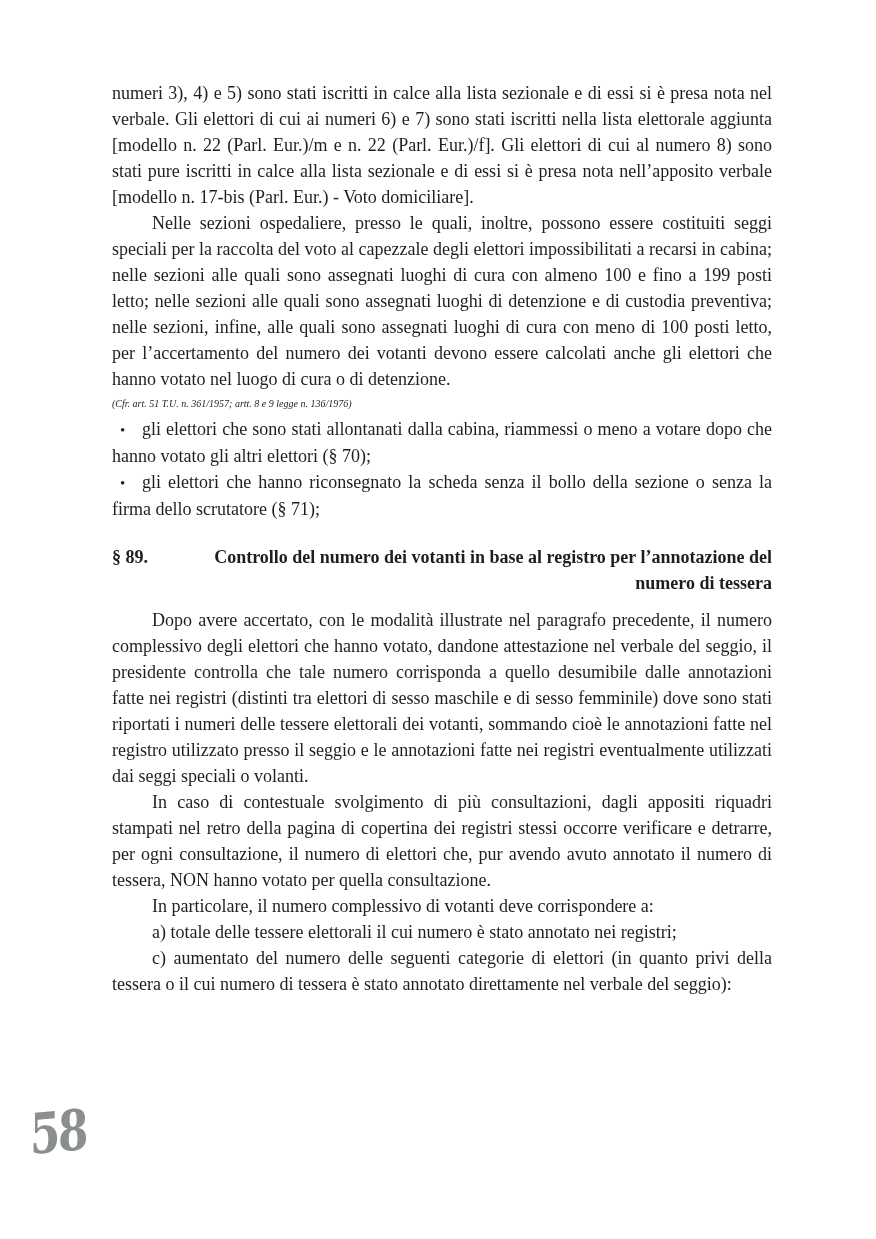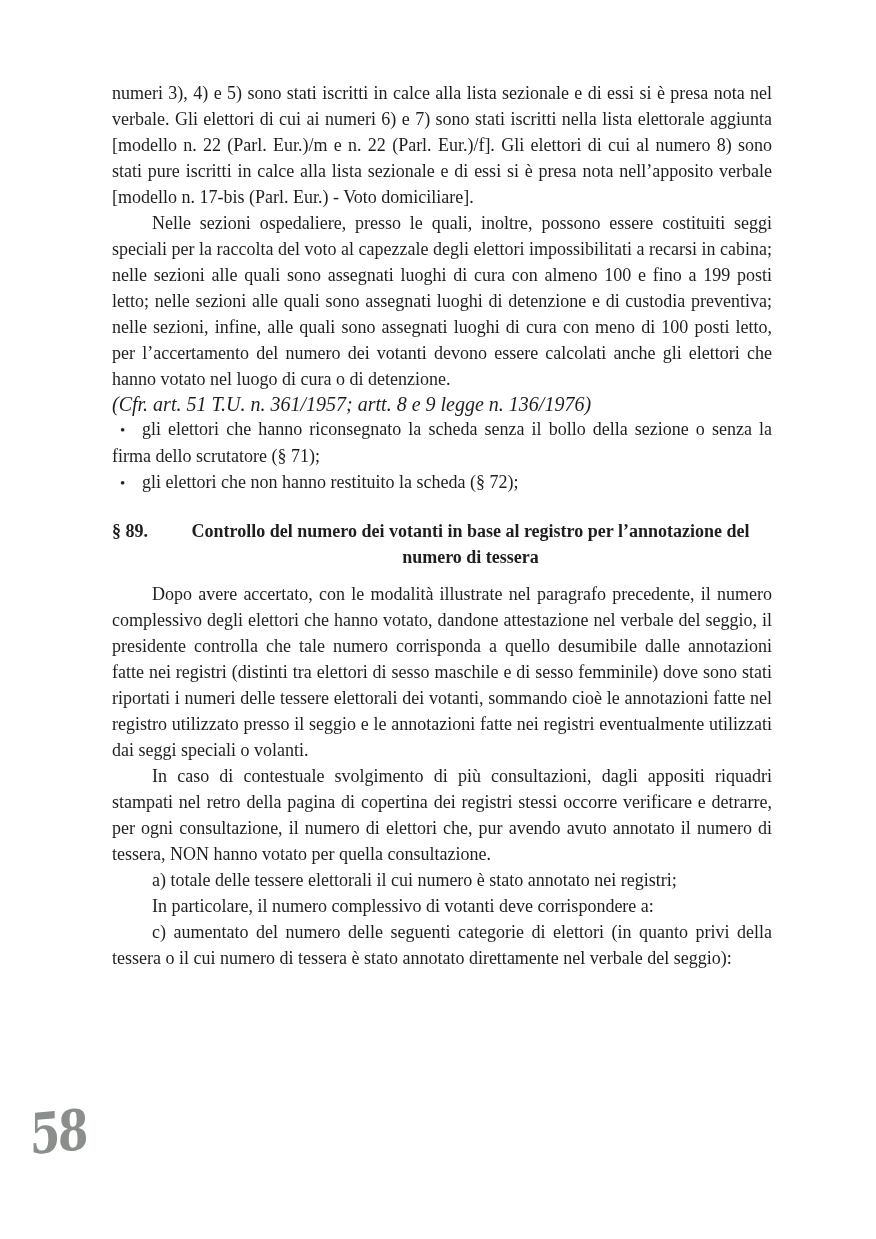--- a/index.html
+++ b/index.html
@@ -23,37 +23,37 @@
     width: 660px;
     font-size: 18px;
     line-height: 26px;
     text-align: justify;
     font-family: Liberation Serif, serif;
   }
   .content p { margin: 0; }
   .indent { text-indent: 40px; }
   .citation {
     font-style: italic;
-    font-size: 20px;
+    font-size: 10px;
     line-height: 24px;
     text-align: left;
   }
   .bullet-item .bullet {
     display: inline-block;
     width: 30px;
     text-indent: 8px;
     font-size: 15px;
   }
   .heading {
     font-weight: bold;
     position: relative;
     padding-left: 57px;
     margin-top: 22px !important;
     margin-bottom: 11px !important;
-    text-align: center;
+    text-align: right;
   }
   .heading .sec-num {
     position: absolute;
     left: 0;
     top: 0;
   }
   .page-number {
     position: absolute;
     left: 30px;
     top: 1104px;
@@ -78,31 +78,31 @@
 
     <p>numeri 3), 4) e 5) sono stati iscritti in calce alla lista sezionale e di essi si è presa nota nel verbale. Gli elettori di cui ai numeri 6) e 7) sono stati iscritti nella lista elettorale aggiunta [modello n. 22 (Parl. Eur.)/m e n. 22 (Parl. Eur.)/f]. Gli elettori di cui al numero 8) sono stati pure iscritti in calce alla lista sezionale e di essi si è presa nota nell’apposito verbale [modello n. 17-bis (Parl. Eur.) - Voto domiciliare].</p>
 
     <p class="indent">Nelle sezioni ospedaliere, presso le quali, inoltre, possono essere costituiti seggi speciali per la raccolta del voto al capezzale degli elettori impossibilitati a recarsi in cabina; nelle sezioni alle quali sono assegnati luoghi di cura con almeno 100 e fino a 199 posti letto; nelle sezioni alle quali sono assegnati luoghi di detenzione e di custodia preventiva; nelle sezioni, infine, alle quali sono assegnati luoghi di cura con meno di 100 posti letto, per l’accertamento del numero dei votanti devono essere calcolati anche gli elettori che hanno votato nel luogo di cura o di detenzione.</p>
 
 
     <p class="citation">(Cfr. art. 51 T.U. n. 361/1957; artt. 8 e 9 legge n. 136/1976)</p>
 
 
     <div>
+      <p class="bullet-item"><span class="bullet">•</span><span>gli elettori che sono stati allontanati dalla cabina, riammessi o meno a votare dopo che hanno votato gli altri elettori (§ 70);</span></p>
       <p class="bullet-item"><span class="bullet">•</span><span>gli elettori che hanno riconsegnato la scheda senza il bollo della sezione o senza la firma dello scrutatore (§ 71);</span></p>
-      <p class="bullet-item"><span class="bullet">•</span><span>gli elettori che non hanno restituito la scheda (§ 72);</span></p>
     </div>
 
     <p class="heading"><span class="sec-num">§ 89.</span><span>Controllo del numero dei votanti in base al registro per l’annotazione del numero di tessera</span></p>
 
     <p class="indent">Dopo avere accertato, con le modalità illustrate nel paragrafo precedente, il numero complessivo degli elettori che hanno votato, dandone attestazione nel verbale del seggio, il presidente controlla che tale numero corrisponda a quello desumibile dalle annotazioni fatte nei registri (distinti tra elettori di sesso maschile e di sesso femminile) dove sono stati riportati i numeri delle tessere elettorali dei votanti, sommando cioè le annotazioni fatte nel registro utilizzato presso il seggio e le annotazioni fatte nei registri eventualmente utilizzati dai seggi speciali o volanti.</p>
 
     <p class="indent">In caso di contestuale svolgimento di più consultazioni, dagli appositi riquadri stampati nel retro della pagina di copertina dei registri stessi occorre verificare e detrarre, per ogni consultazione, il numero di elettori che, pur avendo avuto annotato il numero di tessera, NON hanno votato per quella consultazione.</p>
 
+    <p class="indent">In particolare, il numero complessivo di votanti deve corrispondere a:</p>
+
     <p class="indent">a) totale delle tessere elettorali il cui numero è stato annotato nei registri;</p>
-
-    <p class="indent">In particolare, il numero complessivo di votanti deve corrispondere a:</p>
 
 
     <p class="indent">c) aumentato del numero delle seguenti categorie di elettori (in quanto privi della tessera o il cui numero di tessera è stato annotato direttamente nel verbale del seggio):</p>
 
   </div>
 </div>
 
 </body></html>

